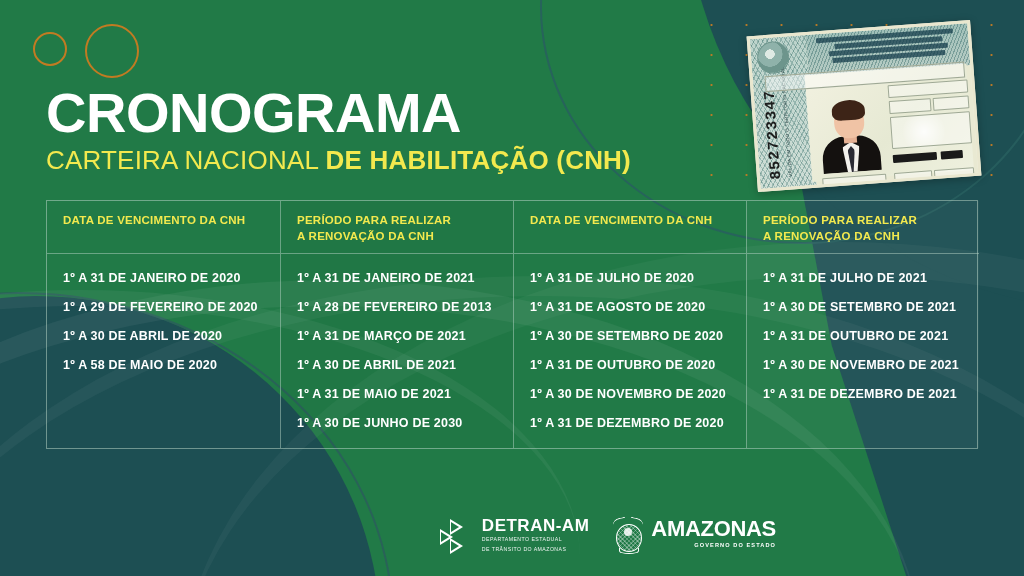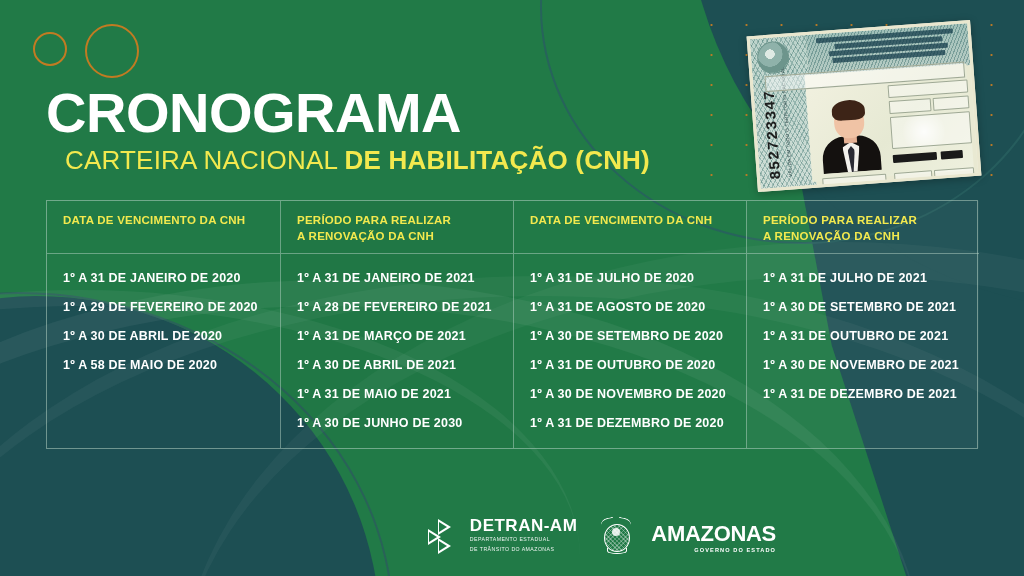--- a/index.html
+++ b/index.html
@@ -88,21 +88,21 @@
   .title-main{
     font-size:56px;line-height:.98;font-weight:bold;color:#ffffff;
     letter-spacing:-.5px;
     font-family:"Liberation Sans", sans-serif;
   }
   .title-sub{
     margin-top:6px;
     font-size:26px;line-height:1;color:#f3e94e;letter-spacing:.2px;
     white-space:nowrap;
   }
-  .title-sub .light{font-weight:400;margin-left:19px;}
+  .title-sub .light{font-weight:400;}
   .title-sub .bold{font-weight:bold;text-align:center;}
 
   
   .cnh-card{
     position:absolute;left:752px;top:28px;width:218px;height:150px;
     transform:rotate(-4.2deg);
     background:#efeedd;
     border:3px solid #e9e7cf;
     box-shadow:0 2px 8px rgba(0,0,0,.28);
     overflow:hidden;
@@ -227,21 +227,21 @@
     position:absolute;width:0;height:0;
     border-top:8px solid transparent;border-bottom:8px solid transparent;border-left:13px solid #ffffff;
   }
   .tri-in{
     position:absolute;width:0;height:0;
     border-top:5px solid transparent;border-bottom:5px solid transparent;border-left:8px solid #217a47;
   }
   .detran-text{color:#fff;line-height:1;}
   .detran-title{font-size:17px;font-weight:bold;letter-spacing:.5px;}
   .detran-sub{font-size:5.2px;letter-spacing:.45px;margin-top:2px;line-height:1.5;opacity:.92;}
-  .amz{display:flex;align-items:flex-end;gap:20px;}
+  .amz{display:flex;align-items:flex-start;gap:8px;}
   .brasao{
     width:30px;height:36px;position:relative;
   }
   .brasao-shield{
     position:absolute;left:3px;top:6px;width:24px;height:26px;border-radius:50%;
     border:1.4px solid #ffffff;
     background:
       repeating-linear-gradient(45deg, rgba(255,255,255,.30) 0 1px, transparent 1px 3px),
       repeating-linear-gradient(-45deg, rgba(255,255,255,.26) 0 1px, transparent 1px 3px);
   }
@@ -341,21 +341,21 @@
         <div class="td">1º A 30 DE ABRIL DE 2020</div>
         <div class="td">1º A 58 DE MAIO DE 2020</div>
       </div>
     </div>
 
     <div class="col shade2">
       <div class="th">PERÍODO PARA REALIZAR
 A RENOVAÇÃO DA CNH</div>
       <div class="cells">
         <div class="td">1º A 31 DE JANEIRO DE 2021</div>
-        <div class="td">1º A 28 DE FEVEREIRO DE 2021</div>
+        <div class="td">1º A 28 DE FEVEREIRO DE 2013</div>
         <div class="td">1º A 31 DE MARÇO DE 2021</div>
         <div class="td">1º A 30 DE ABRIL DE 2021</div>
         <div class="td">1º A 31 DE MAIO DE 2021</div>
         <div class="td">1º A 30 DE JUNHO DE 2030</div>
       </div>
     </div>
 
     <div class="col">
       <div class="th">DATA DE VENCIMENTO DA CNH</div>
       <div class="cells">

